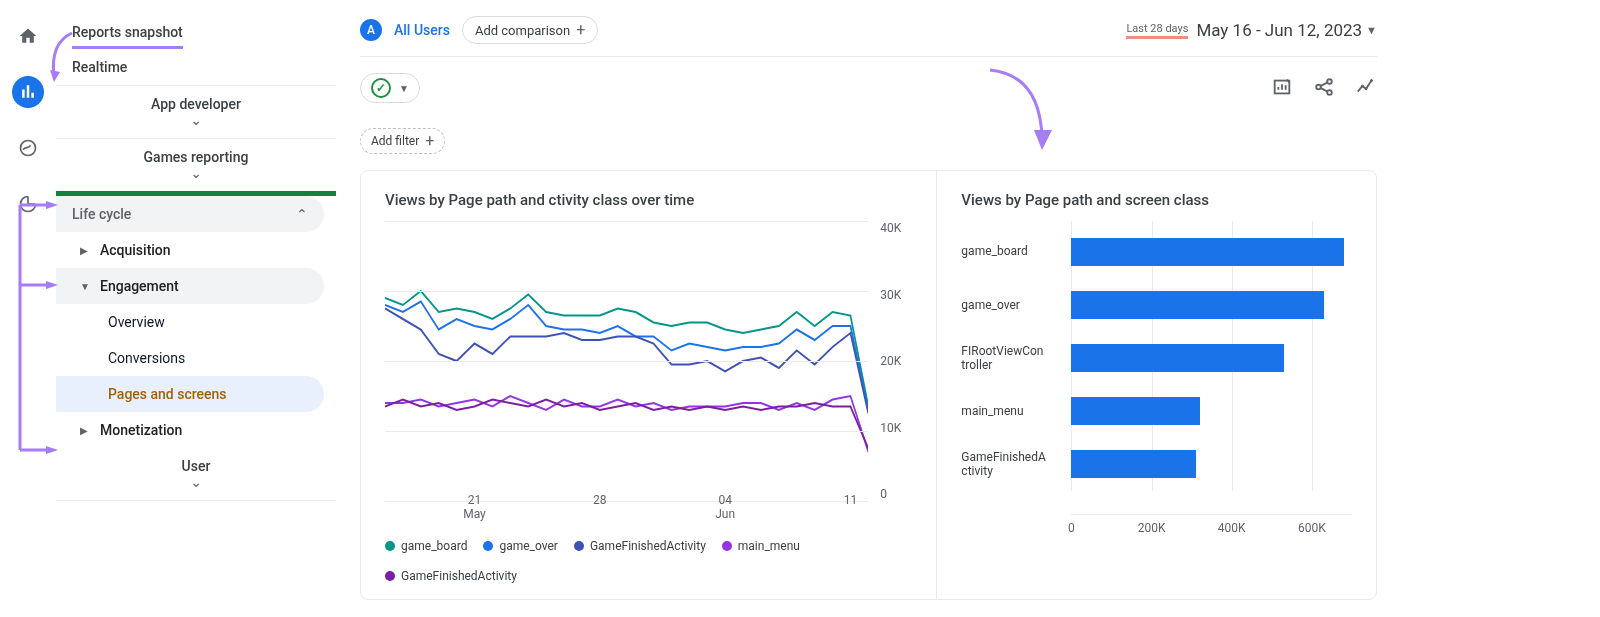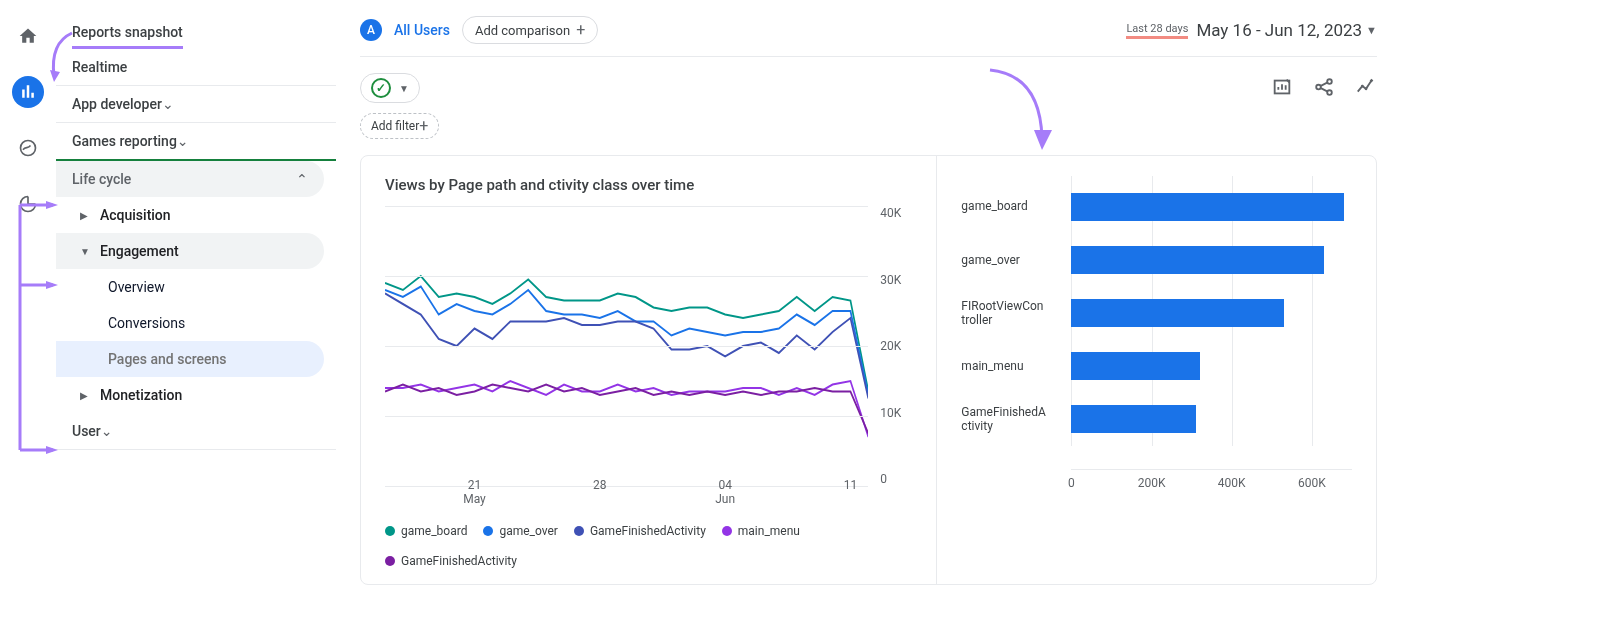--- a/index.html
+++ b/index.html
@@ -10,28 +10,28 @@
 .icon-rail { width: 56px; display: flex; flex-direction: column; align-items: center; padding-top: 20px; gap: 24px; }
 .icon-rail .rail-icon { width: 32px; height: 32px; display: flex; align-items: center; justify-content: center; border-radius: 50%; cursor: pointer; }
 .icon-rail .rail-icon.active { background: #1a73e8; }
 .icon-rail svg { width: 20px; height: 20px; }
 
 
 .sidebar { width: 280px; padding-top: 14px; overflow-y: auto; }
 .nav-item { display: flex; align-items: center; padding: 10px 16px; font-size: 14px; color: #3c4043; cursor: pointer; border-bottom: 1px solid #e8eaed; }
 .nav-item.snapshot { font-weight: 500; border-bottom: 3px solid #a67cf9; padding-bottom: 6px; width: fit-content; margin-left: 16px; padding-left: 0; padding-right: 0; }
 .nav-item.plain { border-bottom: 1px solid #e8eaed; font-weight: 500; }
-.nav-item.expandable { justify-content: flex-start; font-weight: 500; }
+.nav-item.expandable { justify-content: space-between; font-weight: 500; flex-direction: column; }
 .nav-item.section { background: #f1f3f4; border-radius: 0 24px 24px 0; margin-right: 12px; font-weight: 500; color: #5f6368; border-bottom: none; justify-content: space-between; }
 .nav-sub { display: flex; align-items: center; padding: 10px 12px 10px 24px; font-size: 14px; font-weight: 500; cursor: pointer; }
 .nav-sub.expanded { background: #f1f3f4; border-radius: 0 24px 24px 0; margin-right: 12px; }
 .nav-sub .tri { width: 12px; display: inline-block; font-size: 10px; margin-right: 8px; color: #5f6368; }
 .nav-leaf { padding: 10px 16px 10px 52px; font-size: 14px; cursor: pointer; color: #0f172a; }
-.nav-leaf.active { color: #737373; background: #e8f0fe; border-radius: 0 24px 24px 0; margin-right: 12px; font-weight: 500; }
-.divider-bottom { border-bottom: 2px solid #15803d; }
+.nav-leaf.active { color: #a16207; background: #e8f0fe; border-radius: 0 24px 24px 0; margin-right: 12px; font-weight: 500; }
+.divider-bottom { border-bottom: 5px solid #15803d; }
 .chev { color: #5f6368; }
 
 
 .anno { position: absolute; pointer-events: none; }
 .anno-path { stroke: #a67cf9; stroke-width: 3; fill: none; }
 .anno-arrow { fill: #a67cf9; }
 
 
 .main { flex: 1; padding: 16px 24px 0 24px; overflow: hidden; position: relative; }
 .top-row { display: flex; align-items: center; justify-content: space-between; padding-bottom: 12px; border-bottom: 1px solid #e8eaed; }
@@ -45,21 +45,21 @@
 .date-range { font-size: 17px; color: #3c4043; cursor: pointer; display: flex; align-items: center; gap: 4px; }
 
 .title-row { display: flex; align-items: center; justify-content: space-between; margin-top: 16px; }
 .title-left { display: flex; align-items: center; gap: 12px; }
 .page-title { font-size: 24px; font-weight: 400; color: #202124; border-bottom: 4px solid #a67cf9; padding-bottom: 2px; }
 .status-pill { display: flex; align-items: center; gap: 8px; border: 1px solid #dadce0; border-radius: 20px; padding: 4px 10px; cursor: pointer; }
 .check-badge { width: 20px; height: 20px; border-radius: 50%; border: 2px solid #1e8e3e; display: flex; align-items: center; justify-content: center; color: #1e8e3e; font-size: 12px; font-weight: bold; }
 .title-right { display: flex; align-items: center; gap: 20px; color: #5f6368; }
 .title-right .ticon { cursor: pointer; }
 
-.filter-chip { display: inline-flex; align-items: center; border: 1px dashed #bdc1c6; border-radius: 16px; padding: 4px 10px; margin-top: 10px; font-size: 12px; color: #3c4043; cursor: pointer; }
+.filter-chip { display: inline-flex; align-items: center; gap: 6px; border: 1px dashed #bdc1c6; border-radius: 16px; padding: 4px 10px; margin-top: 25px; font-size: 12px; color: #3c4043; cursor: pointer; }
 
 .cards { display: flex; gap: 0; margin-top: 16px; border: 1px solid #e8eaed; border-radius: 8px; height: 430px; }
 .card { padding: 20px 24px; }
 .card.left { flex: 1.35; border-right: 1px solid #e8eaed; }
 .card.right { flex: 1; }
 .card-title { font-size: 15px; font-weight: 500; color: #3c4043; margin-bottom: 12px; }
 
 
 .line-chart { position: relative; height: 310px; }
 .y-axis { position: absolute; right: 0; top: 0; height: 280px; width: 40px; display: flex; flex-direction: column; justify-content: space-between; text-align: left; font-size: 12px; color: #5f6368; padding-left: 8px; }
@@ -275,20 +275,21 @@
               <span class="dot" style="background: rgb(147, 52, 230);"></span>
               <span>main_menu</span>
             </div>
             <div class="leg-item">
               <span class="dot" style="background: rgb(123, 31, 162);"></span>
               <span>GameFinishedActivity</span>
             </div>
           </div>
       </div>
       <div class="card right">
+        <div class="card-title">Views by Page path and screen class</div>
         <div class="bar-chart">
           <div class="bar-grid" id="bar-grid">
               <div class="bar-grid-line" style="left: 0%;"></div>
               <div class="bar-grid-line" style="left: 28.5714%;"></div>
               <div class="bar-grid-line" style="left: 57.1429%;"></div>
               <div class="bar-grid-line" style="left: 85.7143%;"></div>
             </div>
           <div class="bars" id="bars">
               <div class="bar-row">
                 <div class="bar-label" style="white-space: pre-line;">game_board</div>

